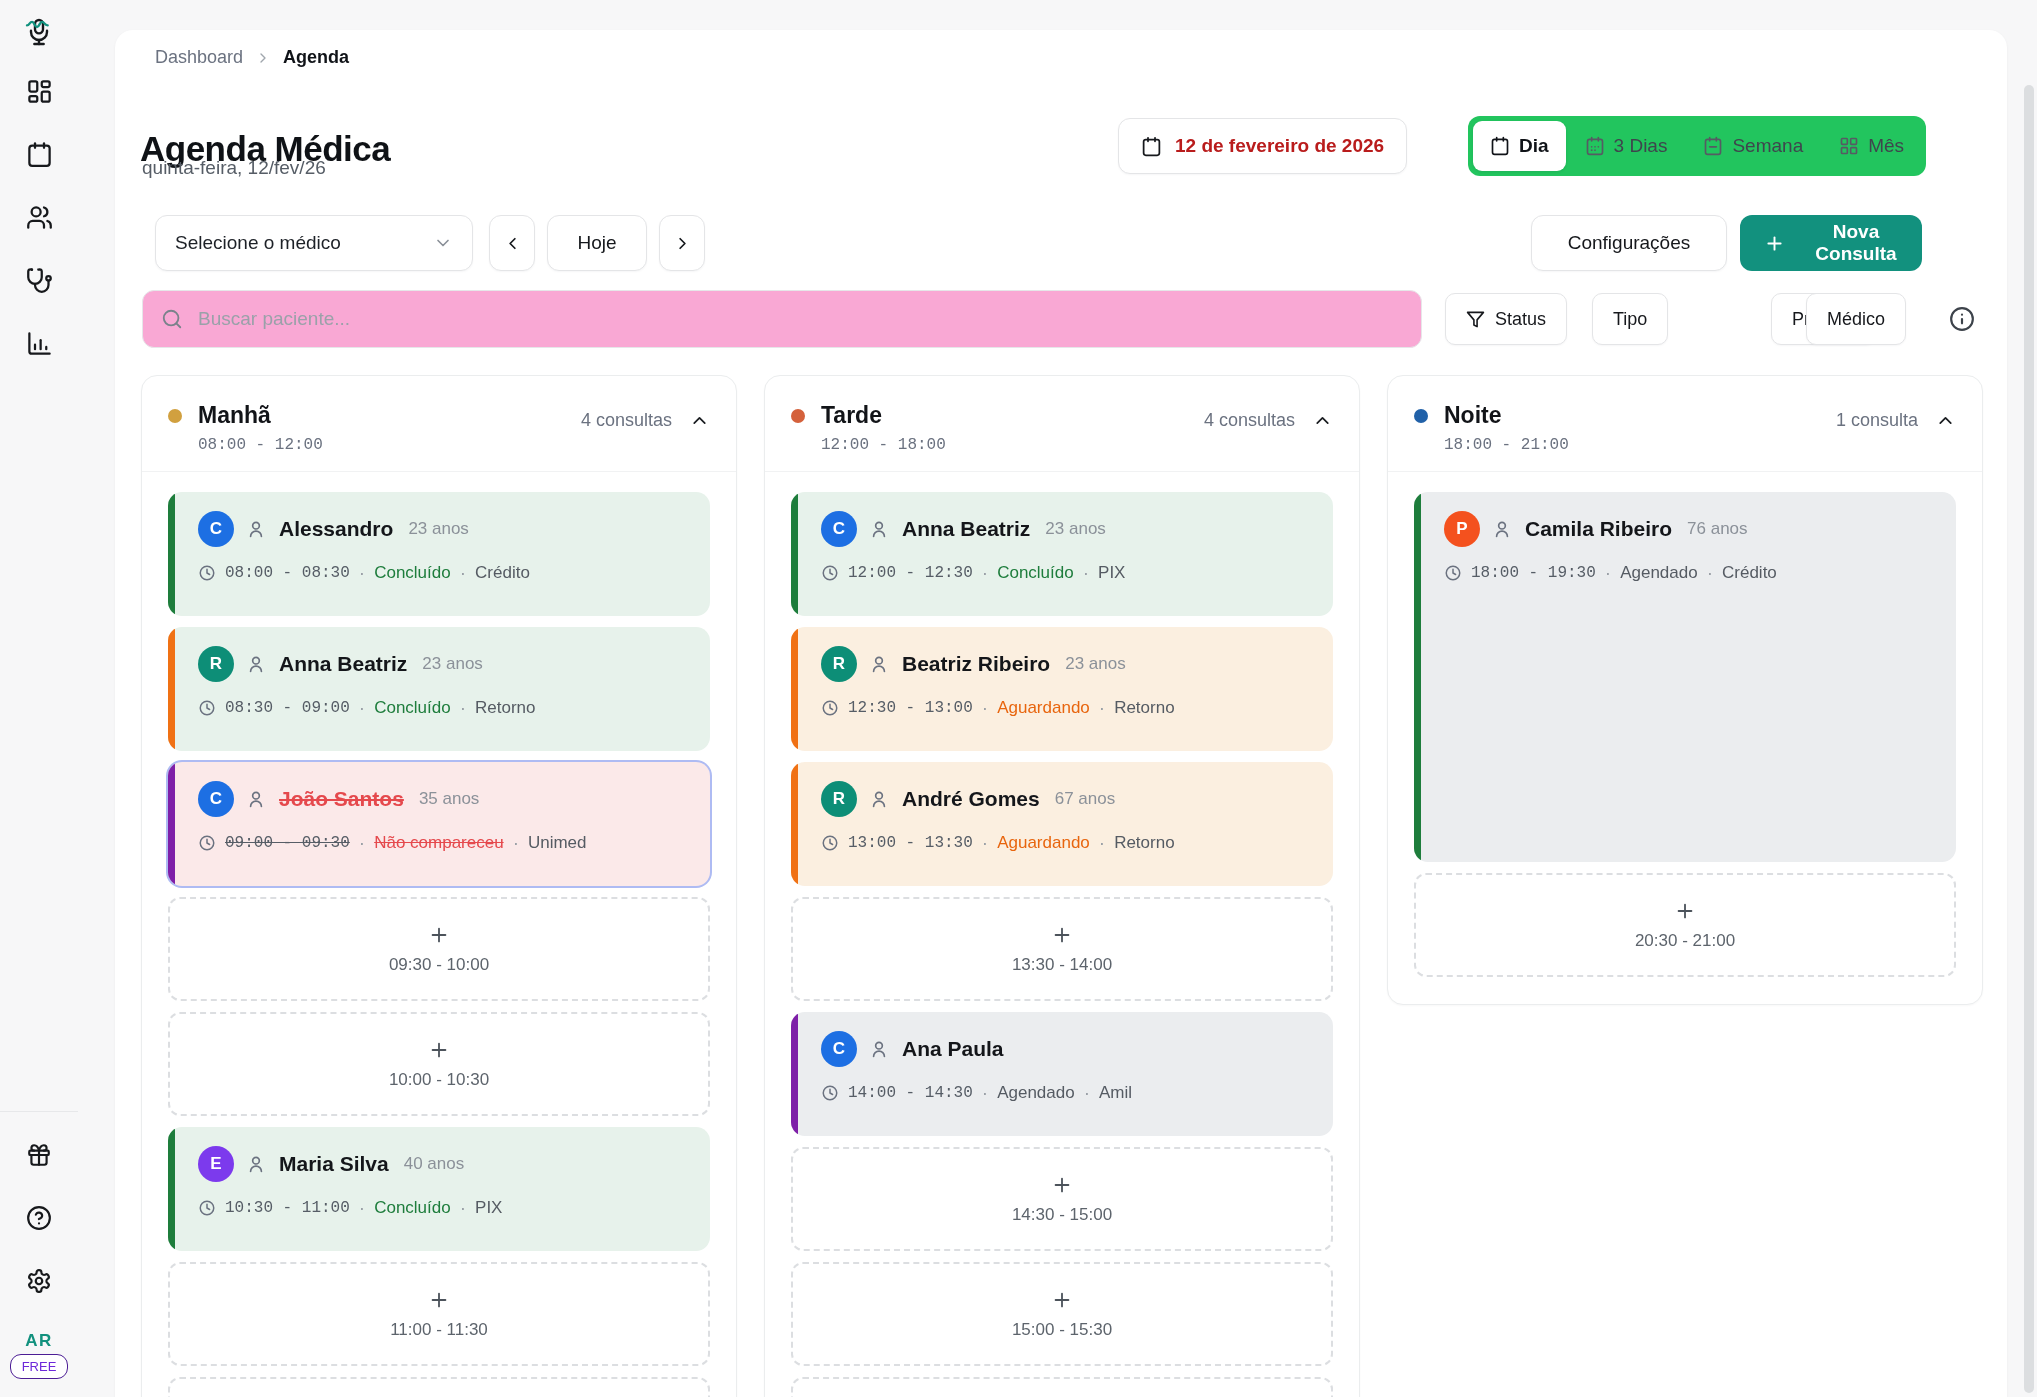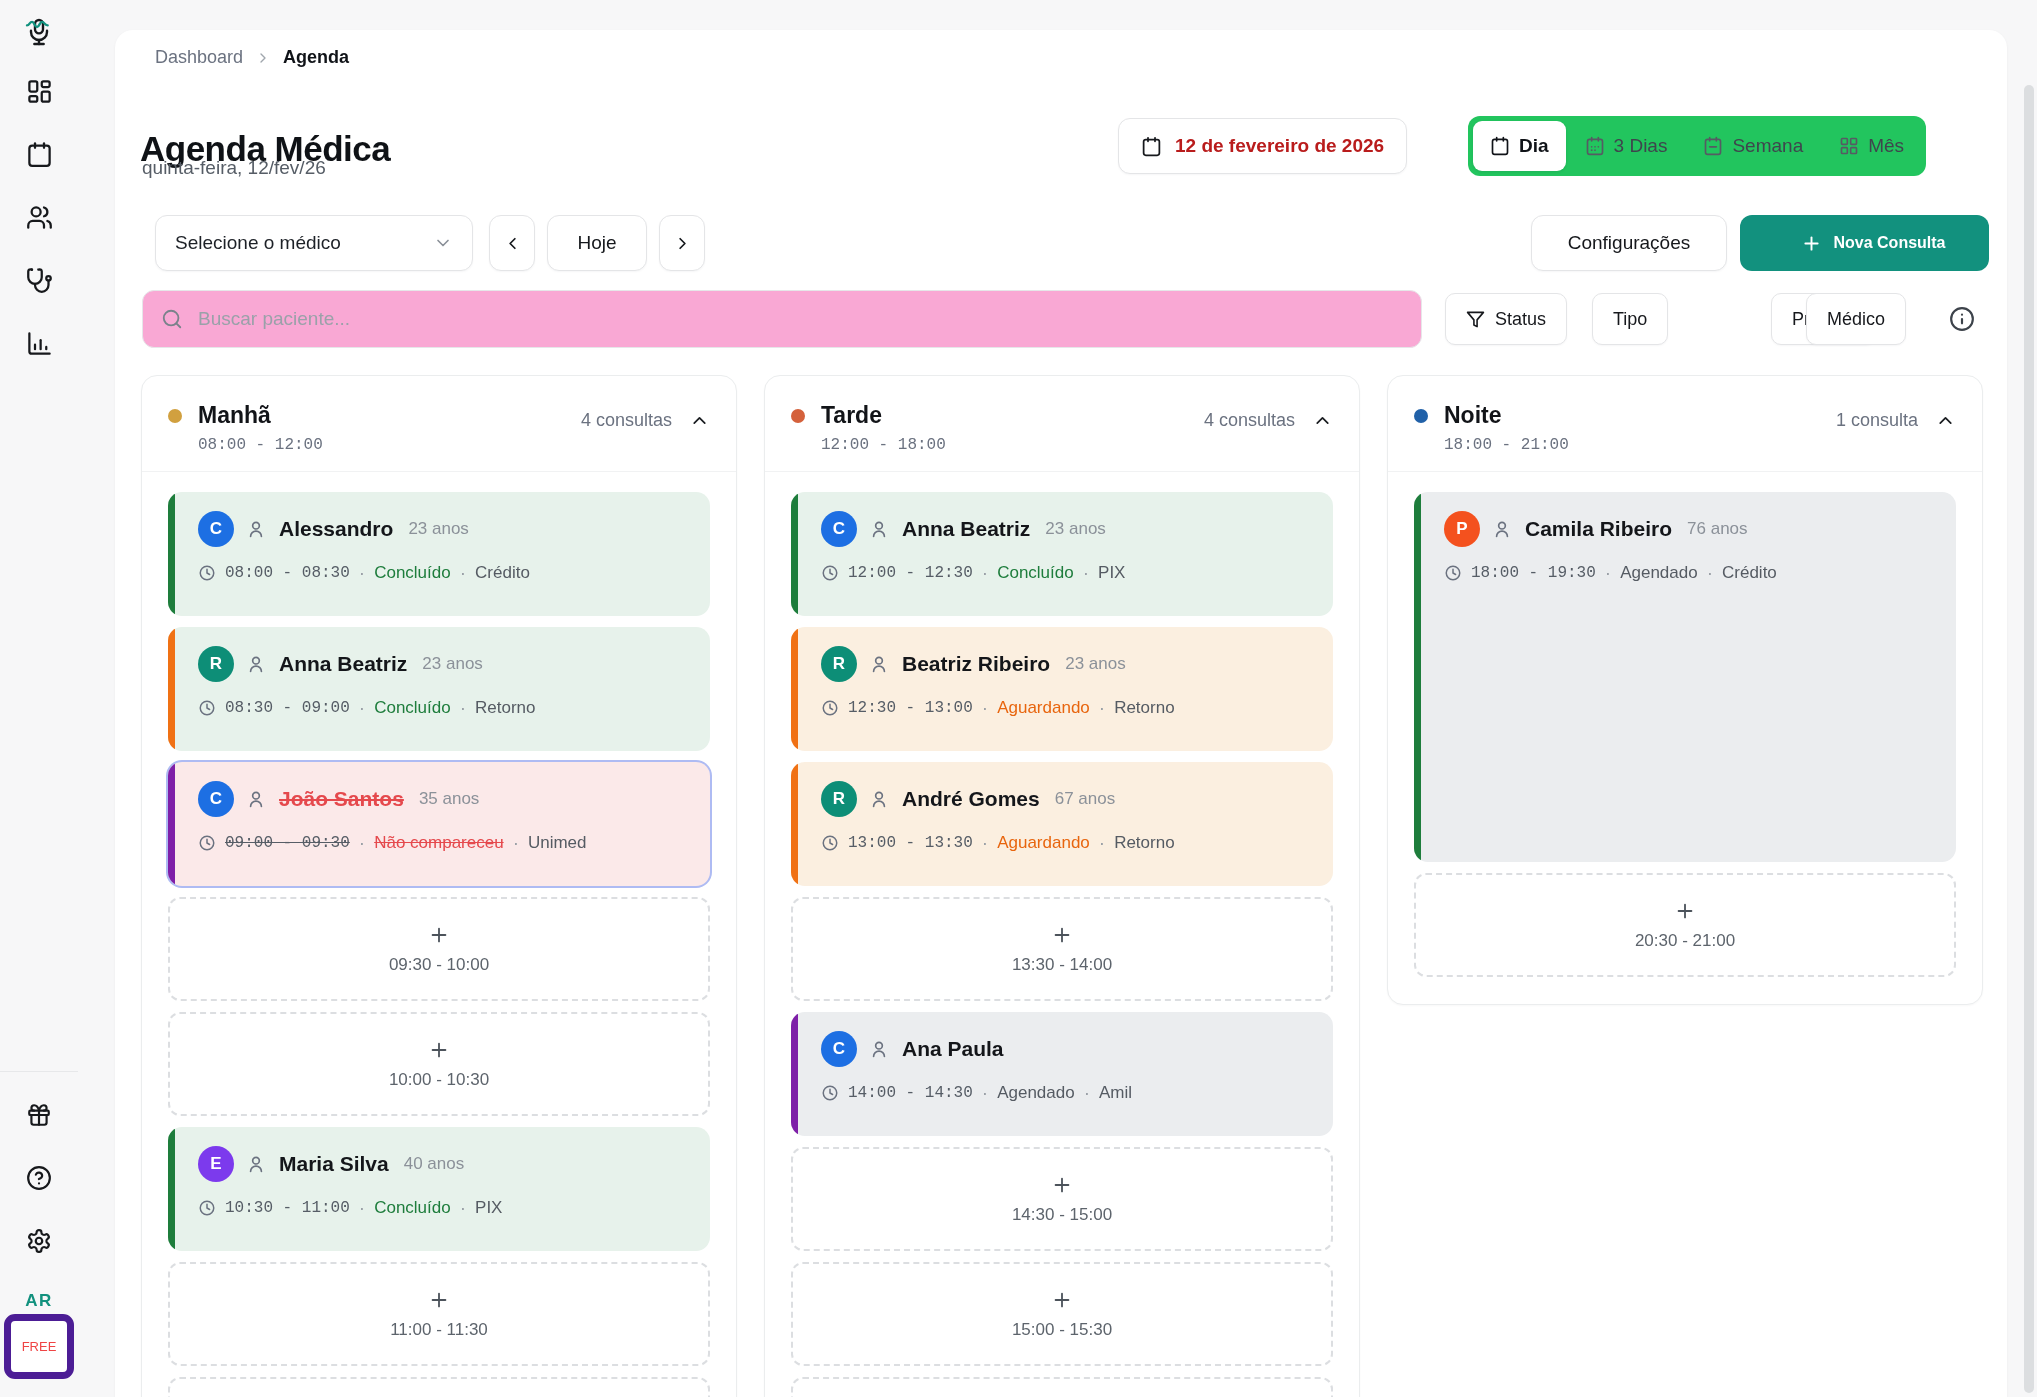--- a/index.html
+++ b/index.html
@@ -10,41 +10,41 @@
   }
   svg{display:block;}
   
   .sidebar{position:absolute;left:0;top:0;width:78px;height:1397px;display:flex;flex-direction:column;align-items:center;padding:16px 0 18px;box-sizing:border-box;}
   .side-logo{margin-bottom:22px;}
   .nav-btn{width:42px;height:42px;display:flex;align-items:center;justify-content:center;color:#17191c;margin-bottom:21px;cursor:pointer;border-radius:10px;}
   .side-spacer{flex:1;}
   .side-divider{width:78px;height:1px;background:#e7e8ea;margin-bottom:22px;}
   .plan{display:flex;flex-direction:column;align-items:center;margin-top:8px;}
   .plan-brand{color:#12917E;font-weight:700;font-size:17px;letter-spacing:1.5px;}
-  .plan-badge{margin-top:3px;font-size:13px;color:#ef4444;border:7px solid #4c1d95;background:#fff;padding:18px 11px;border-radius:11px;}
+  .plan-badge{margin-top:3px;font-size:13px;color:#6d28d9;border:1px solid #4c1d95;background:#fff;padding:4px 11px;border-radius:11px;}
   
   .panel{position:absolute;left:115px;top:30px;width:1892px;height:1500px;background:#fff;border-radius:18px;box-shadow:0 1px 3px rgba(16,24,40,.05);}
   .crumbs{position:absolute;left:40px;top:17px;display:flex;align-items:center;gap:12px;font-size:18px;color:#6b7280;}
   .crumb-current{color:#101318;font-weight:600;}
   .crumb-sep{color:#a0a6ad;display:flex;}
   .page-title{position:absolute;left:25px;top:76px;font-size:35px;font-weight:700;color:#0f1216;letter-spacing:-.5px;}
   .page-sub{position:absolute;left:27px;top:127px;font-size:19px;color:#565d66;}
   .btnish{background:#fff;border:1px solid #e4e5e7;box-shadow:0 1px 2px rgba(16,24,40,.04);box-sizing:border-box;cursor:pointer;}
   .date-btn{position:absolute;left:1003px;top:88px;height:56px;border-radius:12px;display:flex;align-items:center;gap:13px;padding:0 22px;font-size:19px;font-weight:600;color:#b91c1c;}
   .views{position:absolute;left:1353px;top:86px;height:60px;background:#22c55e;border-radius:12px;display:flex;align-items:center;padding:0 5px;gap:2px;box-sizing:border-box;}
   .view-tab{height:50px;border-radius:9px;display:flex;align-items:center;gap:9px;padding:0 17px;font-size:19px;color:#3f454d;cursor:pointer;white-space:nowrap;}
   .view-tab .ic{color:#565b63;}
   .view-tab.active{background:#fff;box-shadow:0 1px 3px rgba(16,24,40,.10);color:#101318;font-weight:600;}
   .view-tab.active .ic{color:#101318;}
   .select{position:absolute;left:40px;top:185px;width:318px;height:56px;border-radius:12px;display:flex;align-items:center;justify-content:space-between;padding:0 19px;font-size:19px;color:#1d2127;}
   .select .ic{color:#8a9098;}
   .sq-btn{position:absolute;top:185px;width:46px;height:56px;border-radius:12px;display:flex;align-items:center;justify-content:center;color:#15181c;}
   .hoje-btn{position:absolute;left:432px;top:185px;width:100px;height:56px;border-radius:12px;display:flex;align-items:center;justify-content:center;font-size:19px;font-weight:500;color:#15181c;}
   .cfg-btn{position:absolute;left:1416px;top:185px;width:196px;height:56px;border-radius:12px;display:flex;align-items:center;justify-content:center;font-size:19px;font-weight:500;color:#16181c;}
-  .new-btn{position:absolute;left:1625px;top:185px;width:249px;height:56px;border-radius:12px;border:none;display:flex;align-items:center;justify-content:center;gap:11px;font-size:16px;font-weight:600;color:#fff;cursor:pointer;padding-left:24px;}
+  .new-btn{position:absolute;left:1625px;top:185px;width:182px;height:56px;border-radius:12px;border:none;display:flex;align-items:center;justify-content:center;gap:11px;font-size:19px;font-weight:600;color:#fff;cursor:pointer;padding-left:24px;}
   .search-box{position:absolute;left:27px;top:260px;width:1280px;height:58px;border:1px solid #e6e7e9;border-radius:12px;display:flex;align-items:center;gap:13px;padding:0 18px;box-sizing:border-box;background:#f9a8d4;}
   .search-box .ic{color:#7a828b;}
   .search-box input{border:none;outline:none;font-size:19px;color:#22262c;width:100%;font-family:"Liberation Sans",sans-serif;background:transparent;}
   .search-box input::placeholder{color:#9aa1a9;}
   .filter-btn{position:absolute;top:263px;height:52px;border-radius:10px;display:flex;align-items:center;justify-content:center;gap:10px;font-size:18px;color:#16181c;padding:0 20px;}
   .info-btn{position:absolute;left:1826px;top:268px;width:42px;height:42px;display:flex;align-items:center;justify-content:center;color:#3d434b;background:none;border:none;cursor:pointer;}
   
   .col{position:absolute;top:345px;width:596px;background:#fff;border:1px solid #ebedee;border-radius:16px;box-shadow:0 1px 2px rgba(16,24,40,.03);box-sizing:border-box;}
   .col-manha,.col-tarde{height:1170px;}
   .col-noite{height:630px;}

